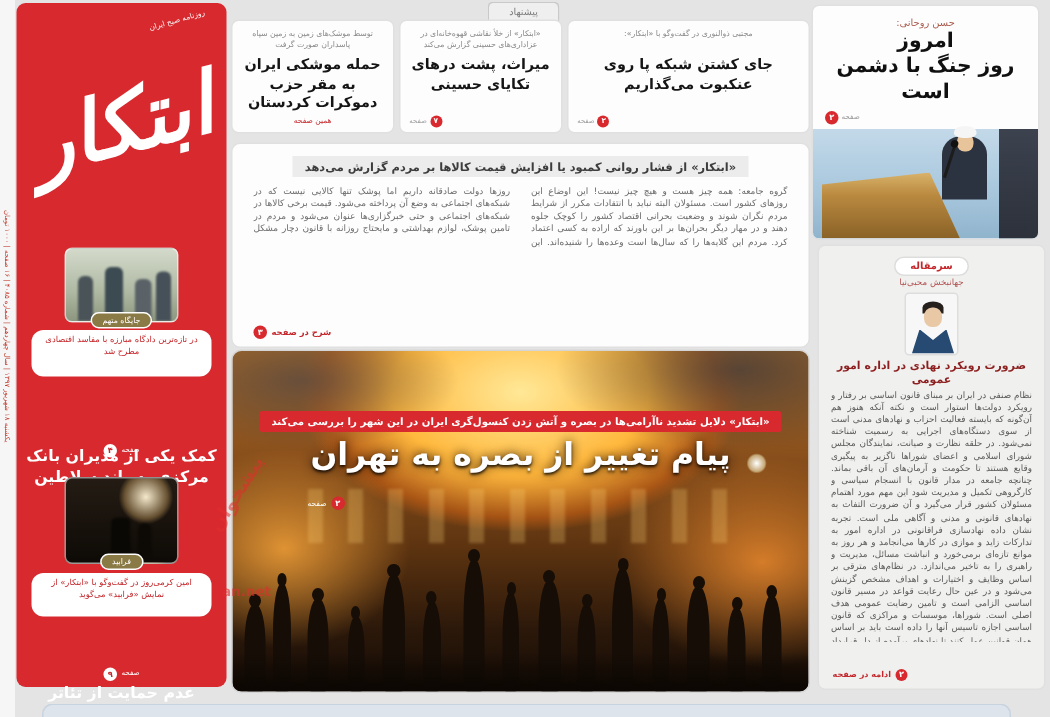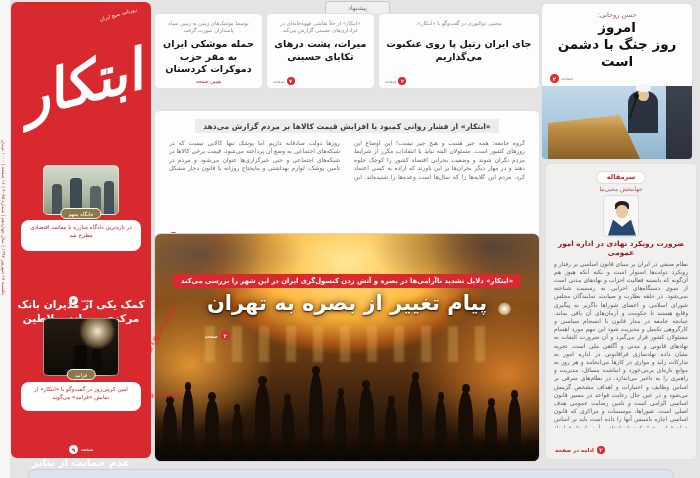--- a/index.html
+++ b/index.html
@@ -22,31 +22,31 @@
   .fig { position:absolute; background:#4a5358; border-radius:4px 4px 0 0; filter:blur(.6px); }
   #photo-theater { top:316px; height:58px; background:radial-gradient(circle 26px at 72% 22%, rgba(255,244,214,.95), rgba(190,150,90,.45) 55%, transparent 70%), linear-gradient(180deg,#241c14 0%,#17110b 60%,#0d0a06 100%); }
   .photo-pill { position:absolute; left:50%; transform:translateX(-50%); background:#8a7a46; color:#fff; font-size:5.2px; padding:1.5px 7px; border-radius:6px; border:1px solid #fff; white-space:nowrap; z-index:3; }
   .white-box { position:absolute; left:10px; right:10px; background:#fff; border-radius:8px; color:#c3272b; font-size:5.6px; line-height:7.6px; text-align:center; padding:4px 7px; }
   .red-headline { position:absolute; left:6px; right:6px; color:#fff; font-weight:bold; font-size:10.5px; line-height:14px; text-align:center;margin-top:41px; }
   .red-badge-row { position:absolute; left:0; right:0; display:flex; justify-content:center; align-items:center; gap:3px; color:#fff; font-size:4.8px; }
   .dot { display:inline-flex; width:9px; height:9px; border-radius:50%; background:#fff; color:#c3272b; font-size:5.5px; font-weight:bold; align-items:center; justify-content:center; }
   .dot.red { background:#d8292f; color:#fff; }
 
   
-  #suggest-tab { top:1px; left:325px; width:65px; height:13px; background:#efefef; border:1px solid #c9c9c9; border-bottom:none; border-radius:4px 4px 0 0; font-size:6.4px; color:#777; display:flex; align-items:center; justify-content:center; }
+  #suggest-tab { top:1px; left:325px; width:48px; height:13px; background:#efefef; border:1px solid #c9c9c9; border-bottom:none; border-radius:4px 4px 0 0; font-size:6.4px; color:#777; display:flex; align-items:center; justify-content:center; }
   #suggest-row { top:13px; left:154px; width:386px; height:76px; display:flex; gap:3px; }
   .sugg-card { background:#fdfdfd; border:1px solid #e0e0e0; border-radius:5px; position:relative; padding:6px 5px 3px; }
   .sugg-kicker { font-size:5.2px; color:#8a8a8a; text-align:center; line-height:7.2px; min-height:15px; }
   .sugg-headline { font-size:9.6px; font-weight:bold; color:#151515; text-align:center; line-height:12.5px; margin-top:3px; }
   .sugg-badge { position:absolute; bottom:3px; left:6px; display:flex; align-items:center; gap:2px; font-size:4.6px; color:#999; }
   .sugg-badge .dot { width:8px; height:8px; font-size:5px; }
   .same-page { position:absolute; bottom:4px; left:0; right:0; text-align:center; font-size:5px; color:#c3272b; }
 
   
-  #main-panel { top:110px; left:154px; width:386px; height:137px; background:#fdfdfd; border:1px solid #e0e0e0; border-radius:6px; text-align:center; }
+  #main-panel { top:95px; left:154px; width:386px; height:137px; background:#fdfdfd; border:1px solid #e0e0e0; border-radius:6px; text-align:center; }
   #main-kicker { display:inline-block; margin-top:8px; background:#ececec; color:#3d3d3d; font-size:7.6px; font-weight:bold; padding:2.5px 8px; }
   #main-headline { font-size:27px; font-weight:bold; color:#0e0e0e; margin-top:3px; letter-spacing:-.5px; }
   #main-body { margin:6px 14px 0; column-count:2; column-gap:14px; font-size:6px; line-height:8.4px; color:#6a6a6a; text-align:justify; height:46px; overflow:hidden; }
   #main-badge { position:absolute; bottom:5px; left:14px; display:flex; align-items:center; gap:3px; font-size:5.6px; font-weight:bold; color:#c3272b; }
   #main-badge .dot { width:9px; height:9px; }
 
   
   #basra-panel { top:233px; left:154px; width:386px; height:229px; border-radius:7px; overflow:hidden; border:1px solid #d5d5d5;
     background:
       radial-gradient(circle 9px at 91% 33%, #ffffff, rgba(255,255,210,.5) 60%, transparent 75%),
@@ -137,21 +137,21 @@
     <div class="red-badge-row" style="top:443px;">
       <span>صفحه</span>
       <span class="dot">۹</span>
     </div>
   </div>
 
   <div class="abs" id="suggest-tab">پیشنهاد</div>
   <div class="abs" id="suggest-row">
     <div class="sugg-card" style="flex:1.55;">
       <div class="sugg-kicker">مجتبی ذوالنوری در گفت‌وگو با «ابتکار»:</div>
-      <div class="sugg-headline">جای ایران رتیل پا روی عنکبوت می‌گذاریم</div>
+      <div class="sugg-headline">جای کشتن شبکه پا روی عنکبوت می‌گذاریم</div>
       <div class="sugg-badge">
         <span class="dot red">۲</span>
         <span>صفحه</span>
       </div>
     </div>
     <div class="sugg-card" style="flex:1;">
       <div class="sugg-kicker">«ابتکار» از خلأ نقاشی قهوه‌خانه‌ای در عزاداری‌های حسینی گزارش می‌کند</div>
       <div class="sugg-headline">میراث، پشت درهای تکایای حسینی</div>
       <div class="sugg-badge">
         <span class="dot red">۷</span>

